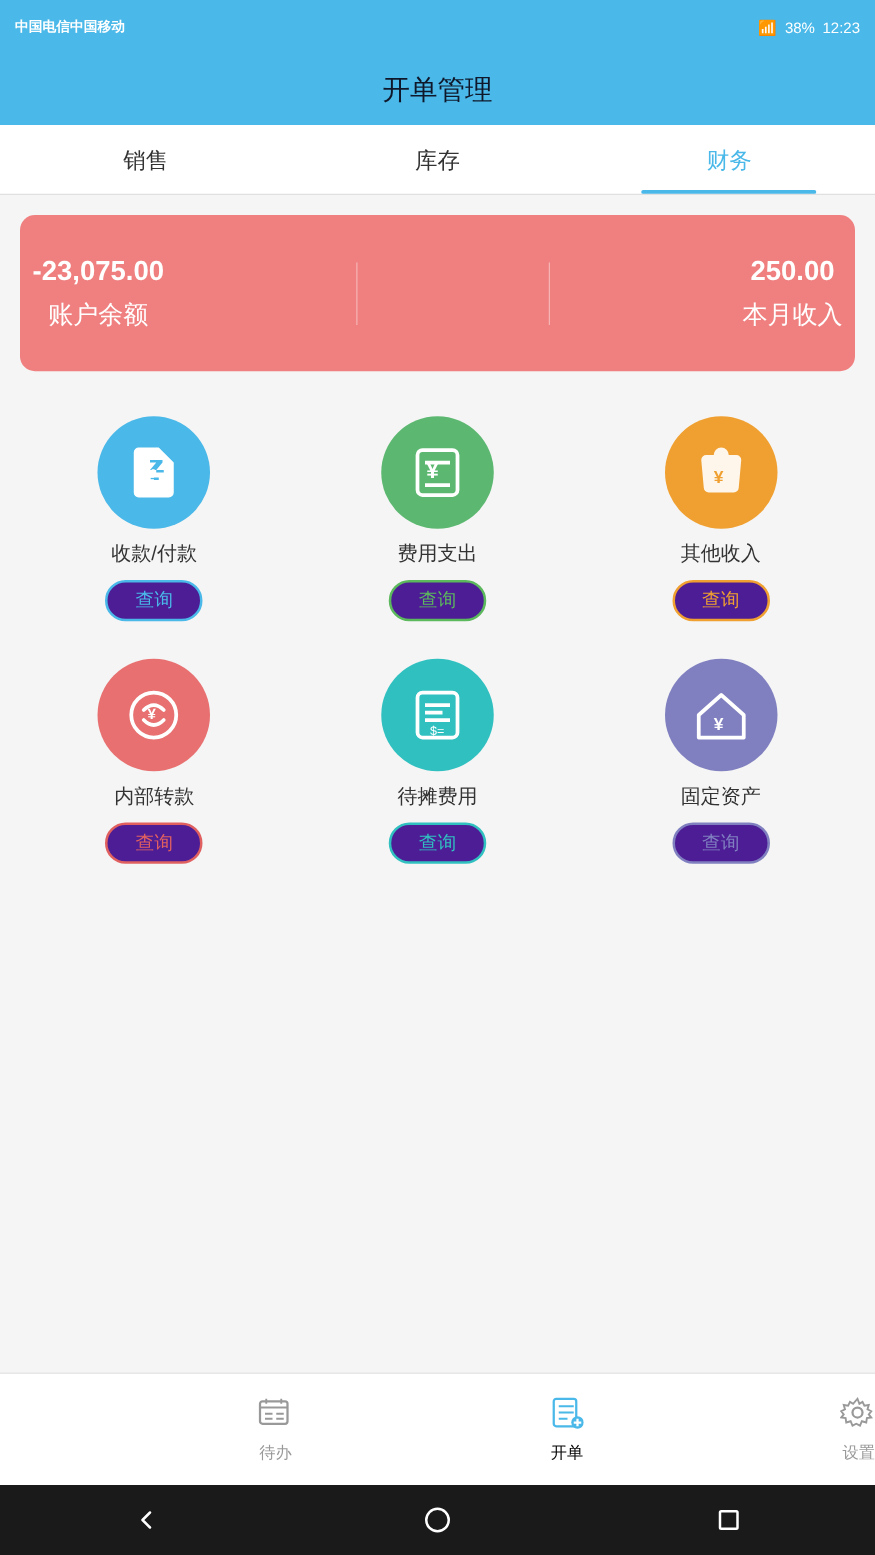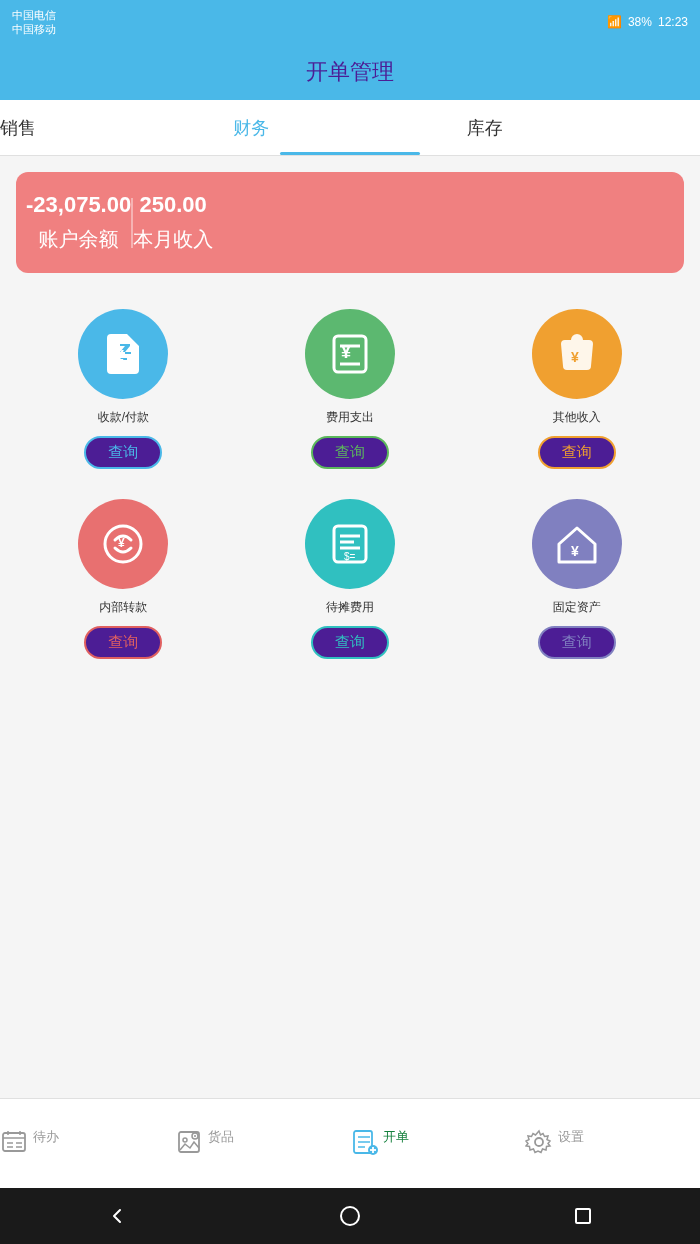--- a/index.html
+++ b/index.html
@@ -18,49 +18,50 @@
     .status-bar {
       background: #4ab8e8;
       height: 44px;
       display: flex;
       align-items: center;
       justify-content: space-between;
       padding: 0 12px;
       color: white;
       font-size: 11px;
     }
-    .status-left { display: flex; flex-direction: column; line-height: 1.3; }
+    .status-left { display: flex; flex-direction: row; line-height: 1.3; font-weight: bold; }
     .status-right { display: flex; align-items: center; gap: 6px; font-size: 12px; }
 
     
     .header {
       background: #4ab8e8;
       height: 56px;
       display: flex;
       align-items: center;
       justify-content: center;
     }
     .header-title {
-      color: #4c1d95;
+      color: #0f172a;
       font-size: 22px;
       font-weight: 500;
     }
 
     
     .tab-bar {
       background: white;
       height: 56px;
       display: flex;
       align-items: stretch;
       border-bottom: 1px solid #e0e0e0;
     }
     .tab-item {
       flex: 1;
       display: flex;
       align-items: center;
+      justify-content: center;
       font-size: 18px;
       color: #333;
       cursor: pointer;
       position: relative;
     }
     .tab-item.active {
       color: #4ab8e8;
     }
     .tab-item.active::after {
       content: '';
@@ -71,23 +72,23 @@
       height: 3px;
       background: #4ab8e8;
       border-radius: 2px;
     }
 
     
     .summary-card {
       margin: 16px 16px;
       background: #f08080;
       border-radius: 12px;
-      padding: 20px 10px;
-      display: flex;
-      justify-content: flex-start;
+      padding: 32px 10px;
+      display: flex;
+      justify-content: space-between;
       align-items: center;
     }
     .summary-item {
       display: flex;
       flex-direction: column;
       align-items: center;
       gap: 8px;
     }
     .summary-amount {
       color: white;
@@ -132,21 +133,21 @@
       align-items: center;
       justify-content: center;
       cursor: pointer;
     }
     .icon-circle svg {
       width: 48px;
       height: 48px;
       fill: white;
     }
     .icon-label {
-      font-size: 12px;
+      font-size: 16px;
       color: #333;
     }
     .query-btn {
       border: 2px solid;
       border-radius: 20px;
       padding: 5px 22px;
       font-size: 15px;
       background: #4c1d95;
       cursor: pointer;
     }
@@ -168,29 +169,29 @@
     .bottom-nav {
       background: white;
       height: 90px;
       border-top: 1px solid #e0e0e0;
       display: flex;
       align-items: center;
       justify-content: space-around;
     }
     .nav-item {
       display: flex;
-      flex-direction: row;
-      align-items: flex-start;
+      flex-direction: column;
+      align-items: flex-end;
       gap: 5px;
       cursor: pointer;
       color: #999;
       font-size: 13px;
       flex: 1;
     }
-    .nav-item.active { color: #15803d; }
+    .nav-item.active { color: #000000; }
     .nav-icon {
       font-size: 26px;
       line-height: 1;
     }
 
     
     .android-bar {
       background: #1a1a1a;
       height: 56px;
       display: flex;
@@ -222,25 +223,25 @@
 </div>
 
 <div class="header">
   <span class="header-title">开单管理</span>
 </div>
 
 <div class="tab-bar">
   <div class="tab-item">
     <span>销售</span>
   </div>
+  <div class="tab-item">
+    <span>库存</span>
+  </div>
   <div class="tab-item active">
     <span>财务</span>
-  </div>
-  <div class="tab-item">
-    <span>库存</span>
   </div>
 </div>
 
 <div class="summary-card">
   <div class="summary-item">
     <span class="summary-amount">-23,075.00</span>
     <span class="summary-label">账户余额</span>
   </div>
   <div class="summary-divider"></div>
   <div class="summary-divider"></div>
@@ -342,33 +343,20 @@
         <line x1="8" y1="3" x2="8" y2="7" stroke="#999" stroke-width="1.5"></line>
         <line x1="20" y1="3" x2="20" y2="7" stroke="#999" stroke-width="1.5"></line>
         <line x1="7" y1="15" x2="13" y2="15" stroke="#999" stroke-width="1.5"></line>
         <line x1="7" y1="19" x2="13" y2="19" stroke="#999" stroke-width="1.5"></line>
         <line x1="16" y1="15" x2="22" y2="15" stroke="#999" stroke-width="1.5"></line>
         <line x1="16" y1="19" x2="22" y2="19" stroke="#999" stroke-width="1.5"></line>
       </svg>
     </span>
     <span>待办</span>
   </div>
-  <div class="nav-item">
-    <span class="nav-icon">
-      <svg width="28" height="28" viewBox="0 0 28 28" fill="none">
-        <rect x="4" y="4" width="20" height="20" rx="2" stroke="#999" stroke-width="1.8" fill="none"></rect>
-        <circle cx="10" cy="12" r="2" stroke="#999" stroke-width="1.5"></circle>
-        <path d="M5 22 L10 16 L15 20 L19 14 L24 20" stroke="#999" stroke-width="1.5" fill="none"></path>
-        <circle cx="20" cy="8" r="3" stroke="#999" stroke-width="1.5" fill="none"></circle>
-        <line x1="19" y1="8" x2="21" y2="8" stroke="#999" stroke-width="1.2"></line>
-        <line x1="20" y1="7" x2="20" y2="9" stroke="#999" stroke-width="1.2"></line>
-      </svg>
-    </span>
-    <span>货品</span>
-  </div>
   <div class="nav-item active">
     <span class="nav-icon">
       <svg width="28" height="28" viewBox="0 0 28 28" fill="none">
         <rect x="4" y="3" width="18" height="22" rx="2" stroke="#4ab8e8" stroke-width="1.8" fill="none"></rect>
         <line x1="8" y1="9" x2="20" y2="9" stroke="#4ab8e8" stroke-width="1.5"></line>
         <line x1="8" y1="14" x2="20" y2="14" stroke="#4ab8e8" stroke-width="1.5"></line>
         <line x1="8" y1="19" x2="15" y2="19" stroke="#4ab8e8" stroke-width="1.5"></line>
         <circle cx="23" cy="22" r="5" fill="#4ab8e8"></circle>
         <line x1="23" y1="19" x2="23" y2="25" stroke="white" stroke-width="1.8"></line>
         <line x1="20" y1="22" x2="26" y2="22" stroke="white" stroke-width="1.8"></line>

